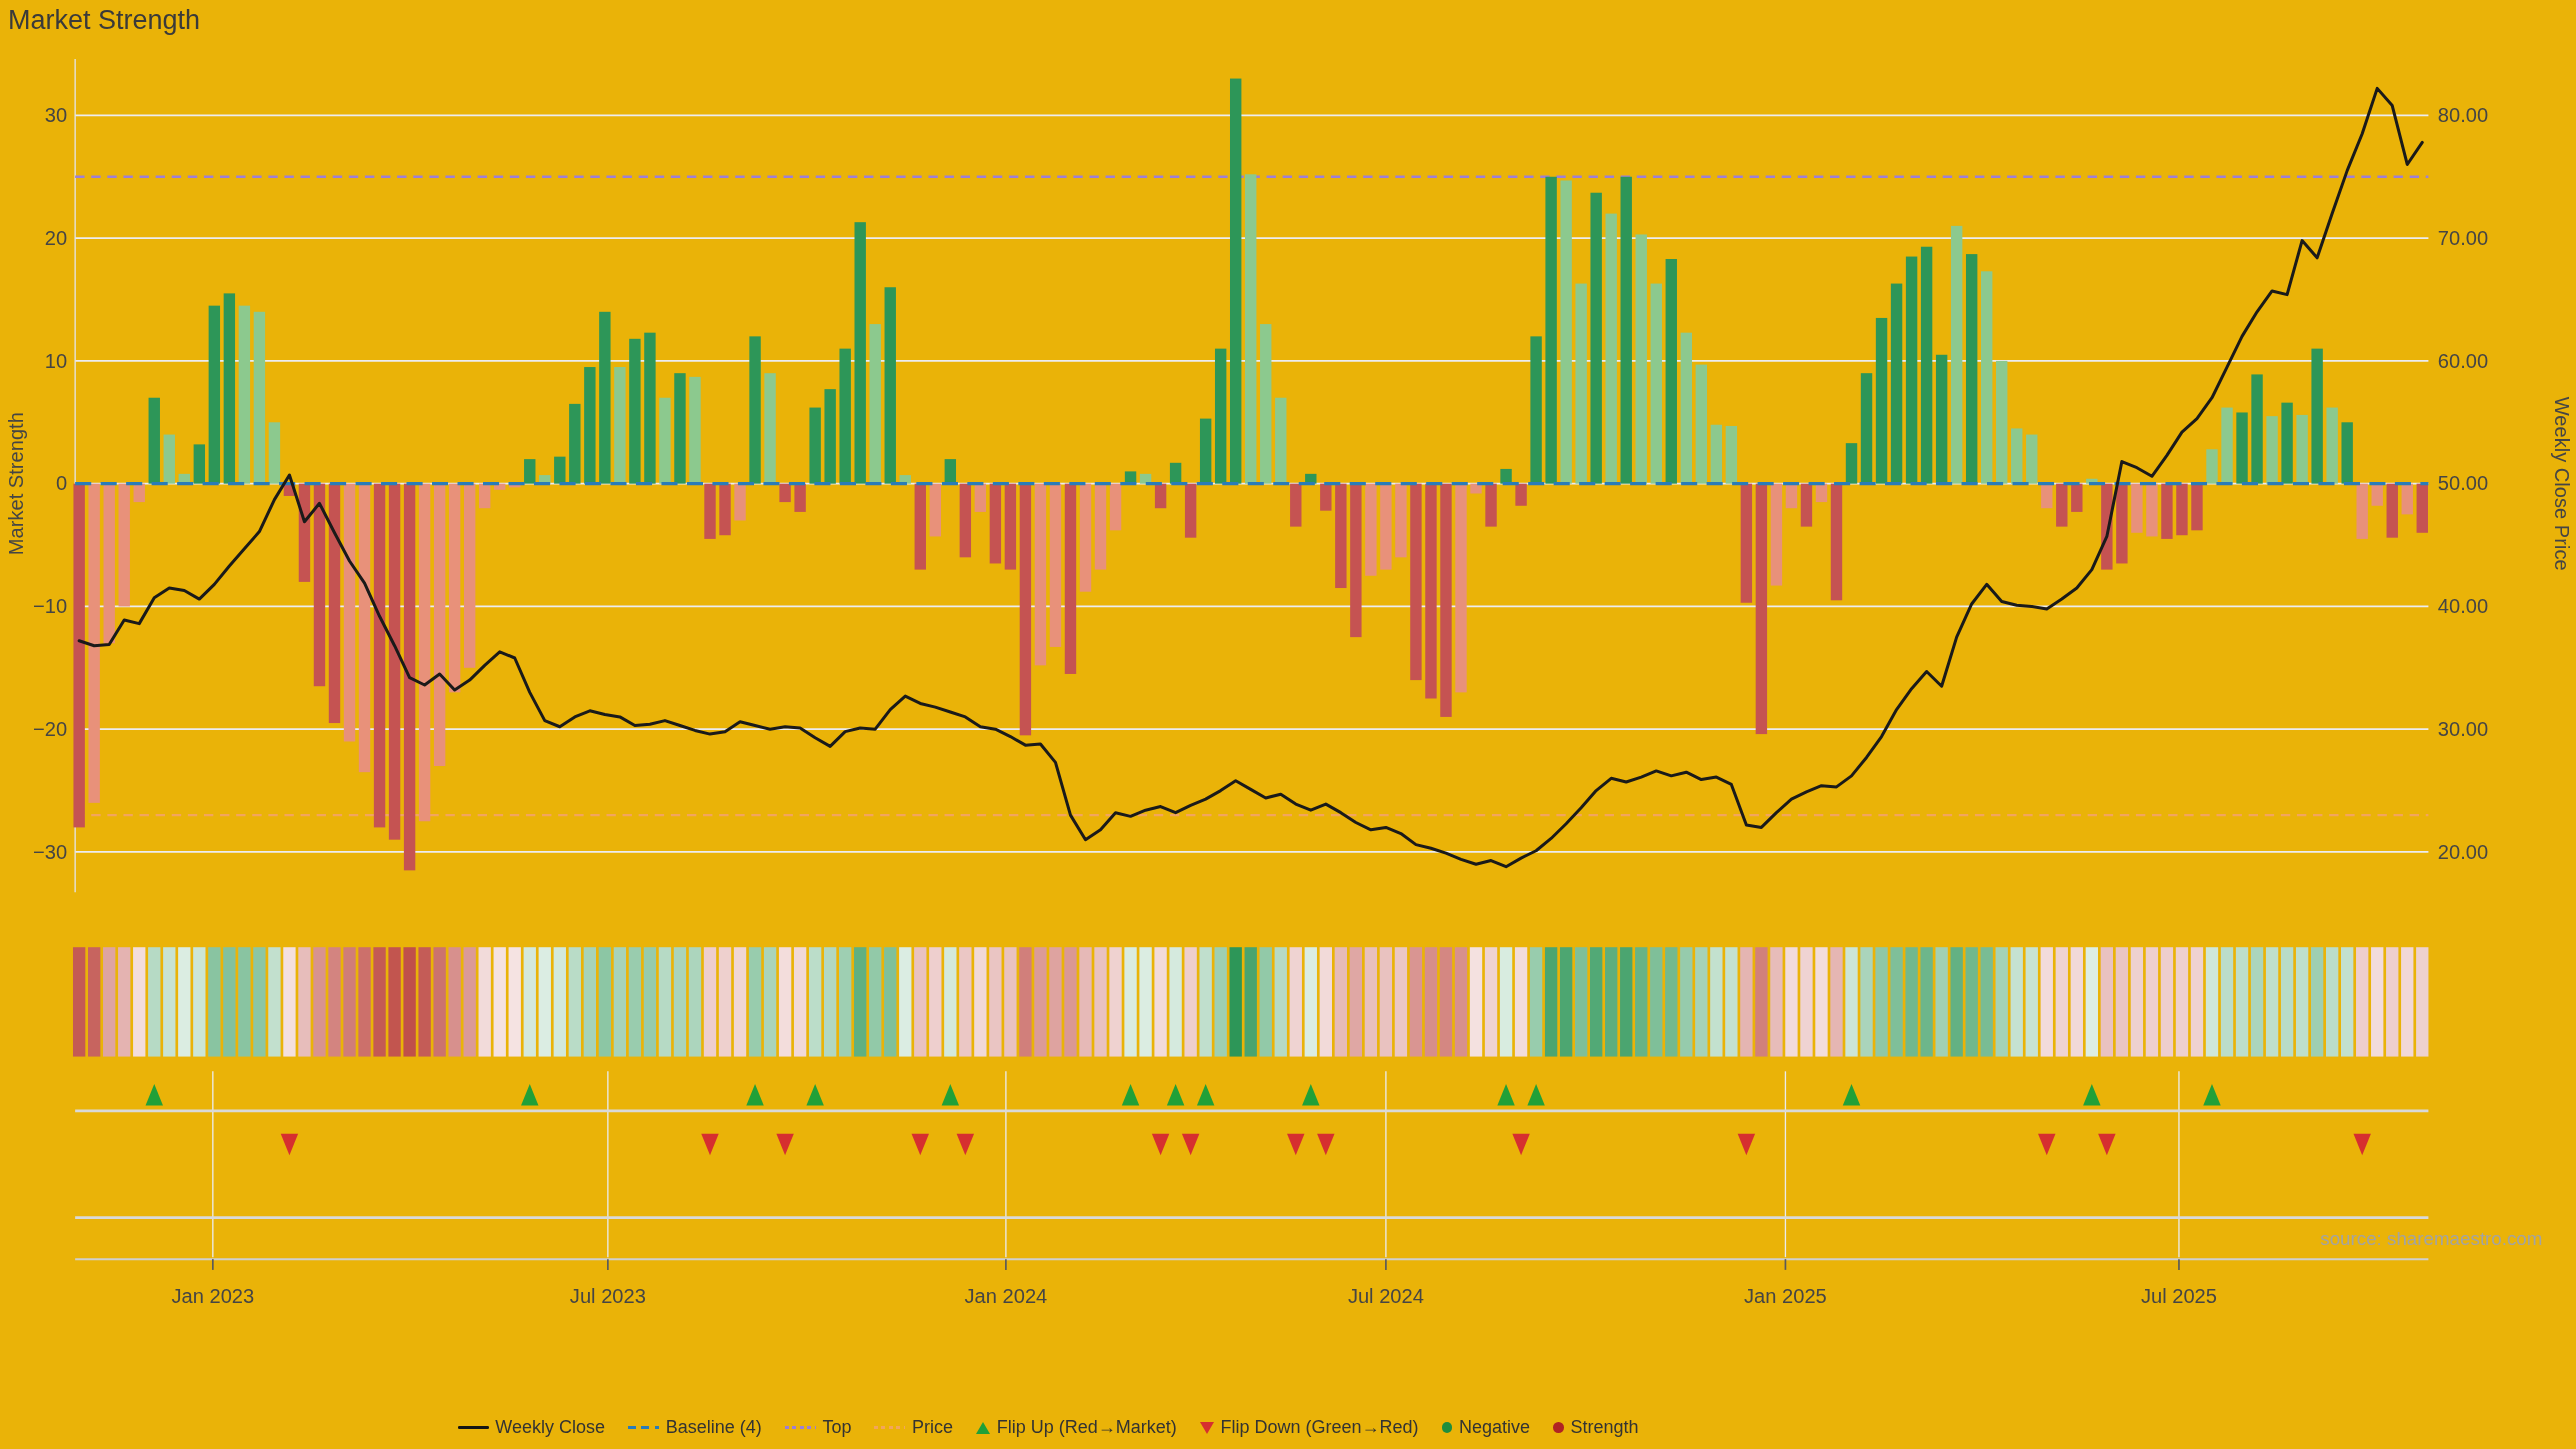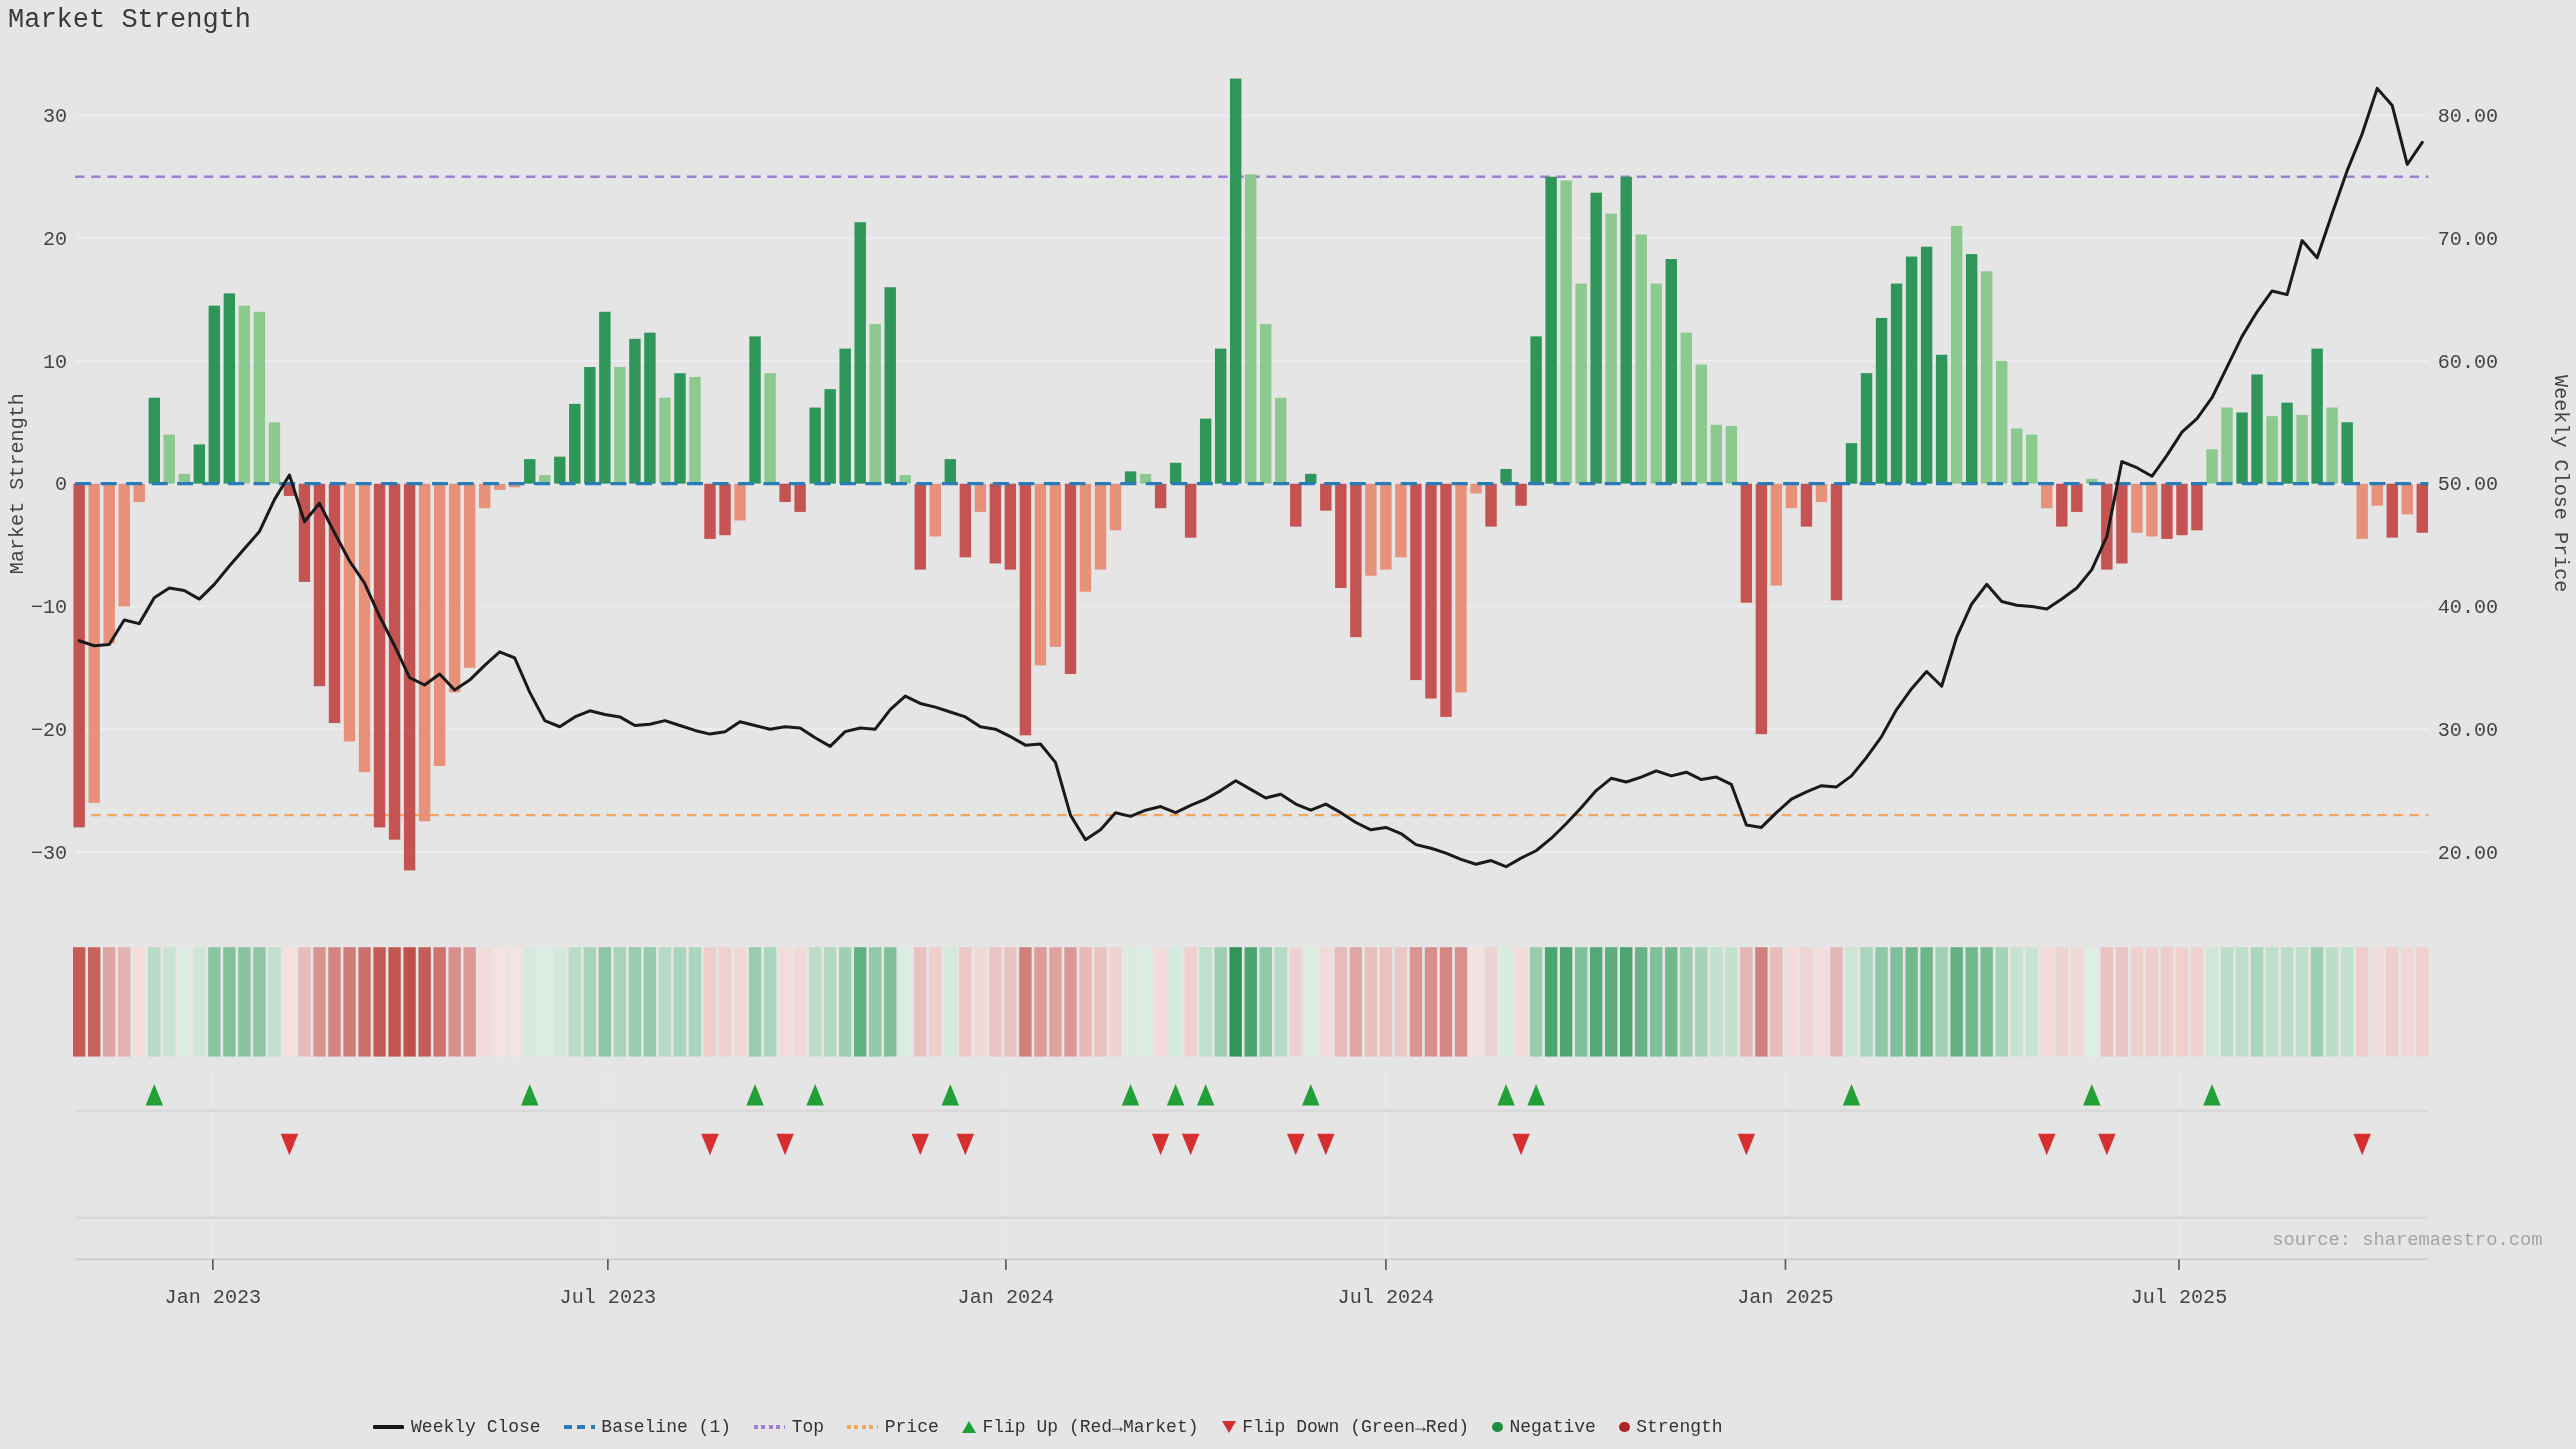--- a/index.html
+++ b/index.html
@@ -1,17 +1,17 @@
 <!DOCTYPE html>
 <html style="font-size:10.7px"><head>
 <meta charset="utf-8">
 <style>
   html,body{margin:0;padding:0;background:#fff;}
-  #stage{position:relative;width:2576px;height:1449px;background:#e5e5e5;overflow:hidden;
-         font-family:Liberation Mono, monospace;}
+  #stage{position:relative;width:2576px;height:1449px;background:#eab308;overflow:hidden;
+         font-family:Liberation Sans, sans-serif;}
   #page-title{position:absolute;top:5.4px;left:8px;font-size:27px;color:#3a3a3a;}
   #chart-svg{position:absolute;top:0;left:0;}
   #legend{position:absolute;top:1417px;left:0;width:2096px;display:flex;justify-content:center;
           align-items:center;gap:23px;font-size:18px;color:#333;}
   .legend-item{display:flex;align-items:center;gap:6.7px;}
   .sw-line{width:31px;height:3.4px;background:#151515;border-radius:1.3px;}
   .sw-dash{width:31px;height:3.4px;background:repeating-linear-gradient(90deg,var(--c) 0 8px,transparent 8px 13.4px);}
   .sw-dots{width:31px;height:3.4px;background:repeating-linear-gradient(90deg,var(--c) 0 4px,transparent 4px 7.4px);}
   .sw-tri-up{width:0;height:0;border-left:7.4px solid transparent;border-right:7.4px solid transparent;border-bottom:12px solid var(--c);}
   .sw-tri-down{width:0;height:0;border-left:7.4px solid transparent;border-right:7.4px solid transparent;border-top:12px solid var(--c);}
@@ -432,21 +432,21 @@
         <text x="3790" y="1856" text-anchor="end" font-size="28" fill="#a3a3a3">source: sharemaestro.com</text>
       </g>
     </svg>
   <div id="legend">
       <div class="legend-item">
         <span class="sw-line" style="--c: #151515;"></span>
         <span>Weekly Close</span>
       </div>
       <div class="legend-item">
         <span class="sw-dash" style="--c: #2a7cb8;"></span>
-        <span>Baseline (1)</span>
+        <span>Baseline (4)</span>
       </div>
       <div class="legend-item">
         <span class="sw-dots" style="--c: #9d7fd6;"></span>
         <span>Top</span>
       </div>
       <div class="legend-item">
         <span class="sw-dots" style="--c: #f2a55e;"></span>
         <span>Price</span>
       </div>
       <div class="legend-item">

